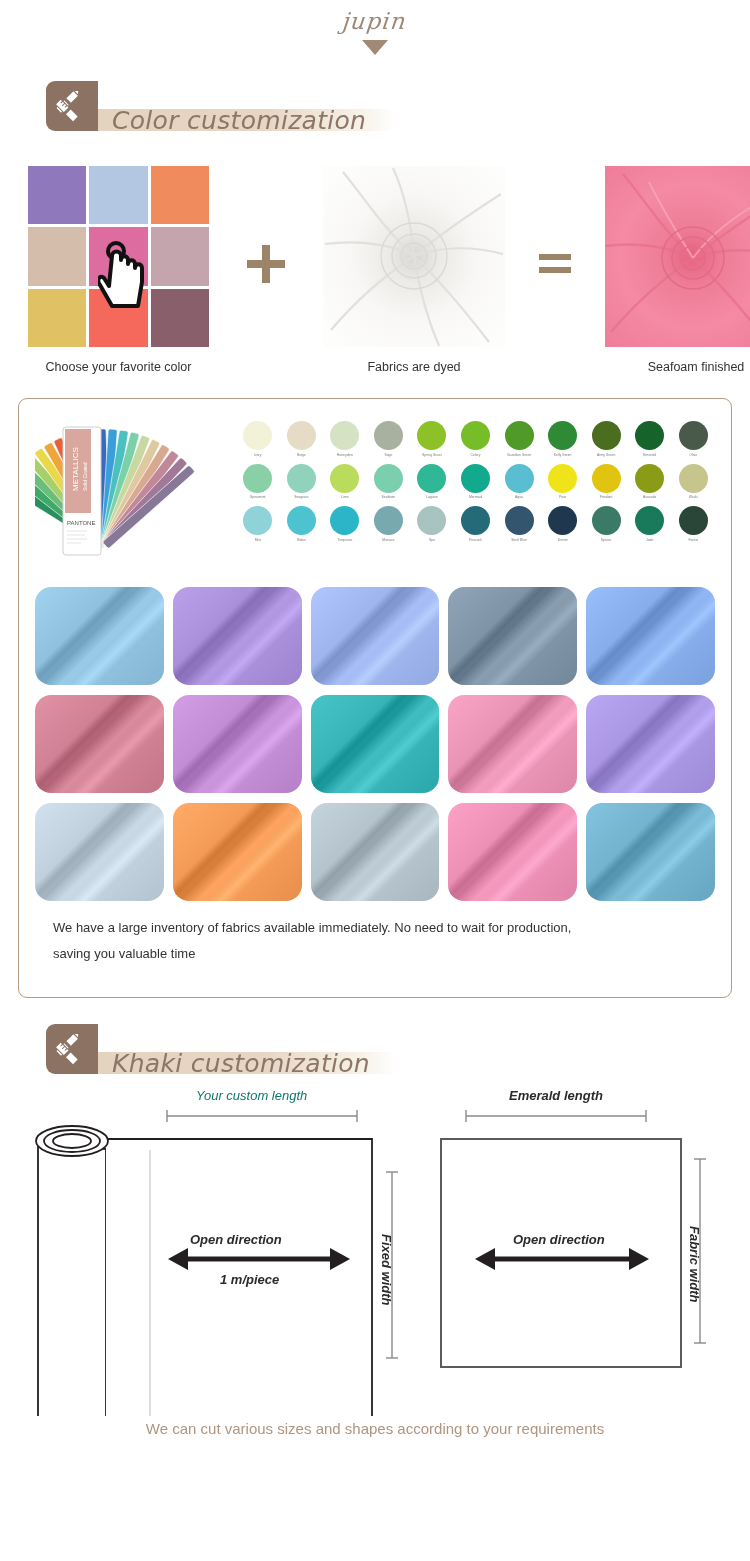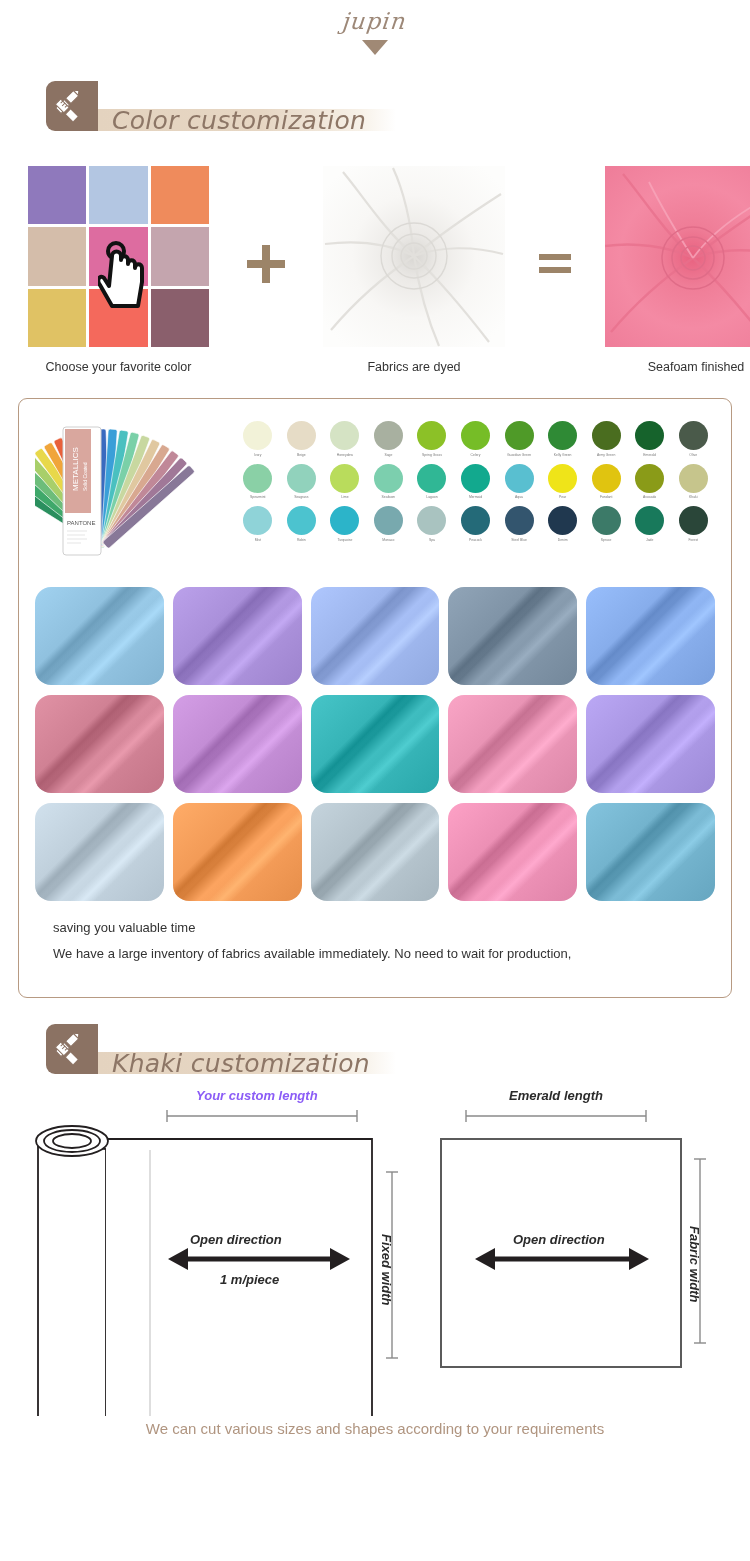--- a/index.html
+++ b/index.html
@@ -490,22 +490,22 @@
       </div>
       <div class="fab-cell" style="background: linear-gradient(135deg, rgb(253, 161, 198) 0%, rgb(235, 143, 180) 38%, rgb(209, 117, 154) 46%, rgb(245, 153, 190) 54%, rgb(235, 143, 180) 72%, rgb(223, 131, 168) 100%);">
         <div class="fold" style="background: linear-gradient(135deg, transparent 40%, rgb(201, 109, 146) 44%, transparent 48%, transparent 56%, rgb(255, 169, 206) 60%, transparent 64%);"></div>
       </div>
       <div class="fab-cell" style="background: linear-gradient(135deg, rgb(132, 196, 222) 0%, rgb(114, 178, 204) 38%, rgb(88, 152, 178) 46%, rgb(124, 188, 214) 54%, rgb(114, 178, 204) 72%, rgb(102, 166, 192) 100%);">
         <div class="fold" style="background: linear-gradient(135deg, transparent 40%, rgb(80, 144, 170) 44%, transparent 48%, transparent 56%, rgb(140, 204, 230) 60%, transparent 64%);"></div>
       </div>
     </div>
 
   <div class="card-note">
+    <div>We have a large inventory of fabrics available immediately. No need to wait for production,</div>
     <div>saving you valuable time</div>
-    <div>We have a large inventory of fabrics available immediately. No need to wait for production,</div>
   </div>
 </div>
 
 <div class="banner">
   <div class="banner-icon">
     <svg width="34" height="34" viewBox="0 0 34 34">
       <g transform="rotate(-45 17 17)">
         <rect x="4" y="7" width="12" height="7.5" fill="#fff" stroke="#8b7263" stroke-width="1"></rect>
         <path d="M7 7v3M10 7v4M13 7v3" stroke="#8b7263" stroke-width="1"></path>
         <rect x="18" y="7" width="11" height="7.5" fill="#fff" stroke="#8b7263" stroke-width="1"></rect>
@@ -569,21 +569,21 @@
         <path d="M649 173 l-20 -11 v22 z" fill="#231f20"></path>
       </g>
       <g stroke="#8a8a8a" stroke-width="1.4">
         <line x1="700" y1="73" x2="700" y2="257"></line>
         <line x1="694" y1="73" x2="706" y2="73"></line>
         <line x1="694" y1="257" x2="706" y2="257"></line>
       </g>
     </g>
   </svg>
 
-  <div style="position:absolute;left:196px;top:2px;font-size:13px;font-style:italic;font-weight:bold;color:#8b5cf6;">Your custom length</div>
+  <div style="position:absolute;left:196px;top:2px;font-size:13px;font-style:italic;font-weight:normal;color:#0f766e;">Your custom length</div>
   <div style="position:absolute;left:190px;top:146px;font-size:13px;font-style:italic;font-weight:bold;color:#2b2b2b;">Open direction</div>
   <div style="position:absolute;left:220px;top:186px;font-size:13px;font-style:italic;font-weight:bold;color:#2b2b2b;">1 m/piece</div>
   <div style="position:absolute;left:394px;top:148px;font-size:13px;font-style:italic;font-weight:bold;color:#2b2b2b;
               transform:rotate(90deg);transform-origin:left top;white-space:nowrap;">Fixed width</div>
 
   <div style="position:absolute;left:509px;top:2px;font-size:13px;font-style:italic;font-weight:bold;color:#2b2b2b;">Emerald length</div>
   <div style="position:absolute;left:513px;top:146px;font-size:13px;font-style:italic;font-weight:bold;color:#2b2b2b;">Open direction</div>
   <div style="position:absolute;left:702px;top:140px;font-size:13px;font-style:italic;font-weight:bold;color:#2b2b2b;
               transform:rotate(90deg);transform-origin:left top;white-space:nowrap;">Fabric width</div>
 </div>

